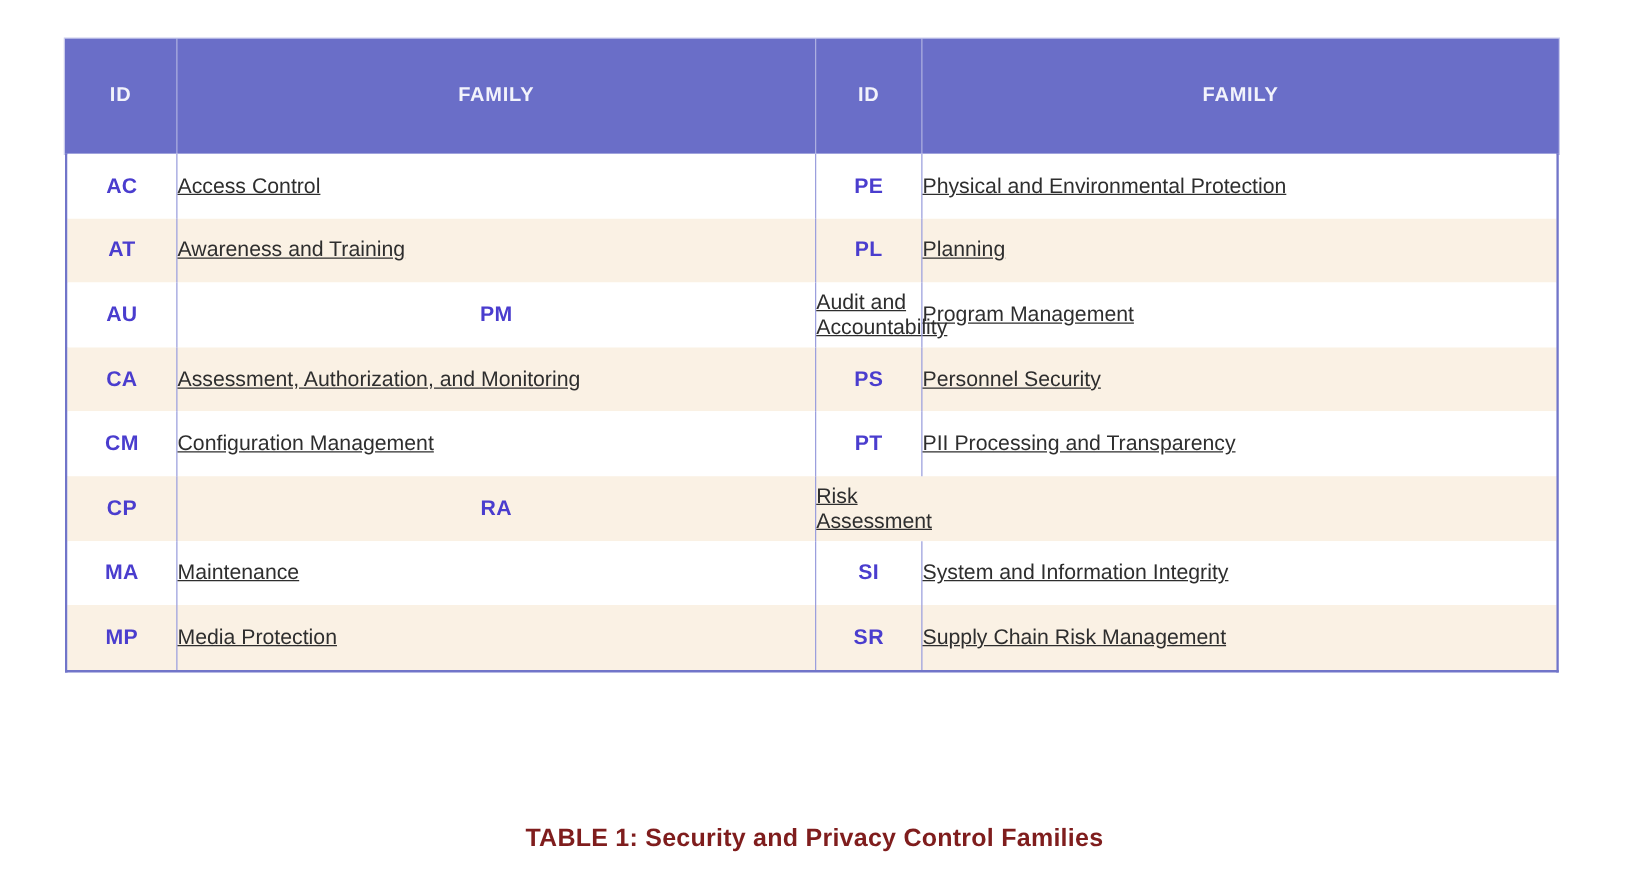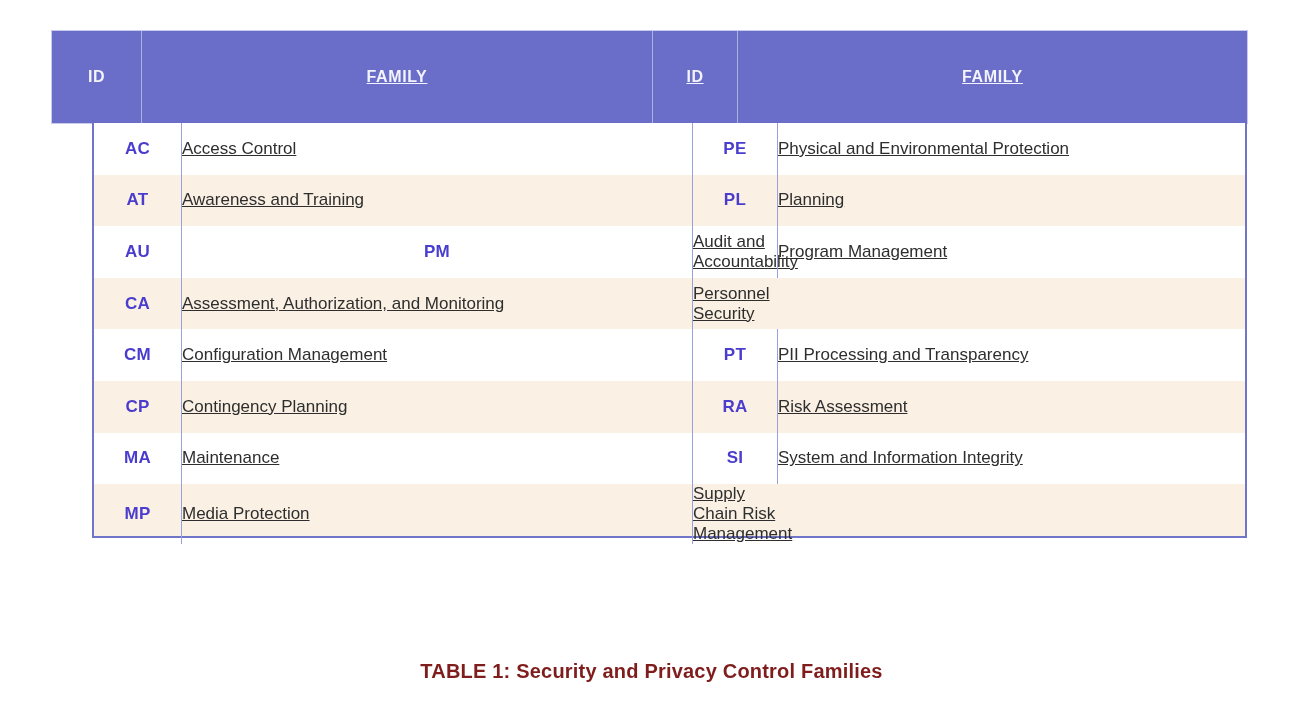--- a/index.html
+++ b/index.html
@@ -27,25 +27,24 @@
   }
   .th {
     display: flex;
     align-items: center;
     justify-content: center;
     color: #f2f3fb;
     font-size: 16px;
     font-weight: bold;
     letter-spacing: 0.6px;
   }
-  .th + .th { border-left: 1px solid rgba(255,255,255,0.45); text-decoration: underline; }
+  .th + .th { border-left: 1px solid rgba(255,255,255,0.45); }
   .tbody {
     border: 2px solid #7175c9;
     border-top: none;
-    margin-left: 40px;
   }
   .trow {
     display: grid;
     grid-template-columns: 87px 511px 85px 1fr;
     height: 51.6px;
     background: #ffffff;
   }
   .trow:nth-child(even) { background: #faf1e4; }
   .td {
     display: flex;
@@ -104,43 +103,44 @@
       </div>
       <div class="trow">
         <div class="td id">AU</div>
         <div class="td id">PM</div>
         <div class="td family">Audit and Accountability</div>
         <div class="td family">Program Management</div>
       </div>
       <div class="trow">
         <div class="td id">CA</div>
         <div class="td family">Assessment, Authorization, and Monitoring</div>
+        <div class="td id">PS</div>
         <div class="td family">Personnel Security</div>
       </div>
       <div class="trow">
         <div class="td id">CM</div>
         <div class="td family">Configuration Management</div>
         <div class="td id">PT</div>
         <div class="td family">PII Processing and Transparency</div>
       </div>
       <div class="trow">
         <div class="td id">CP</div>
-        <div class="td family">Contingency Planning</div>
         <div class="td id">RA</div>
         <div class="td family">Risk Assessment</div>
       </div>
       <div class="trow">
         <div class="td id">MA</div>
         <div class="td family">Maintenance</div>
         <div class="td id">SI</div>
         <div class="td family">System and Information Integrity</div>
       </div>
       <div class="trow">
         <div class="td id">MP</div>
         <div class="td family">Media Protection</div>
+        <div class="td id">SR</div>
         <div class="td family">Supply Chain Risk Management</div>
       </div>
     </div>
   </div>
 
   <div class="caption">TABLE 1: Security and Privacy Control Families</div>
 
 </div>
 
 </body></html>

